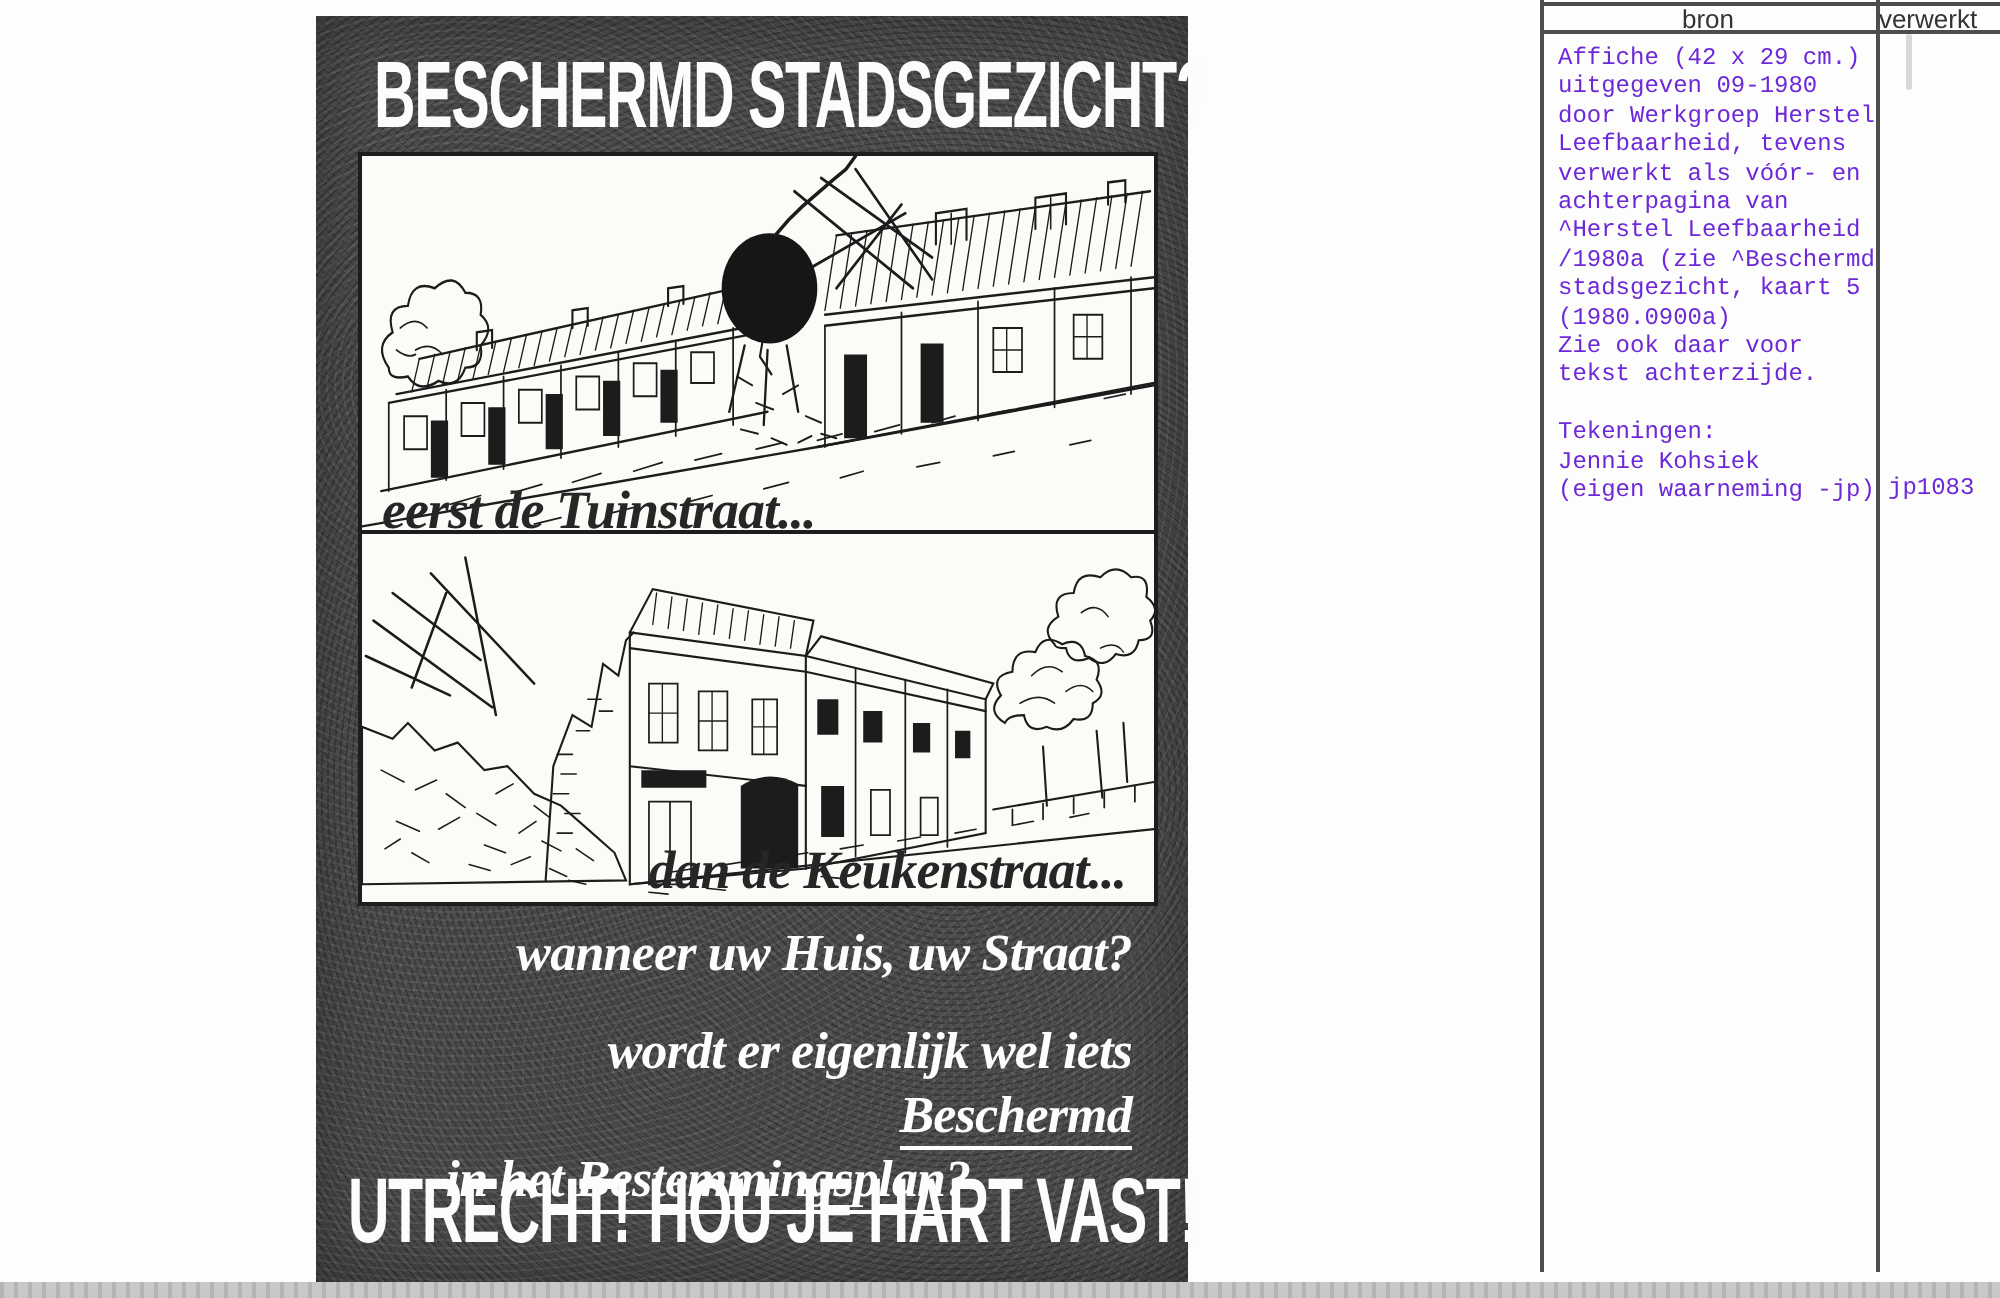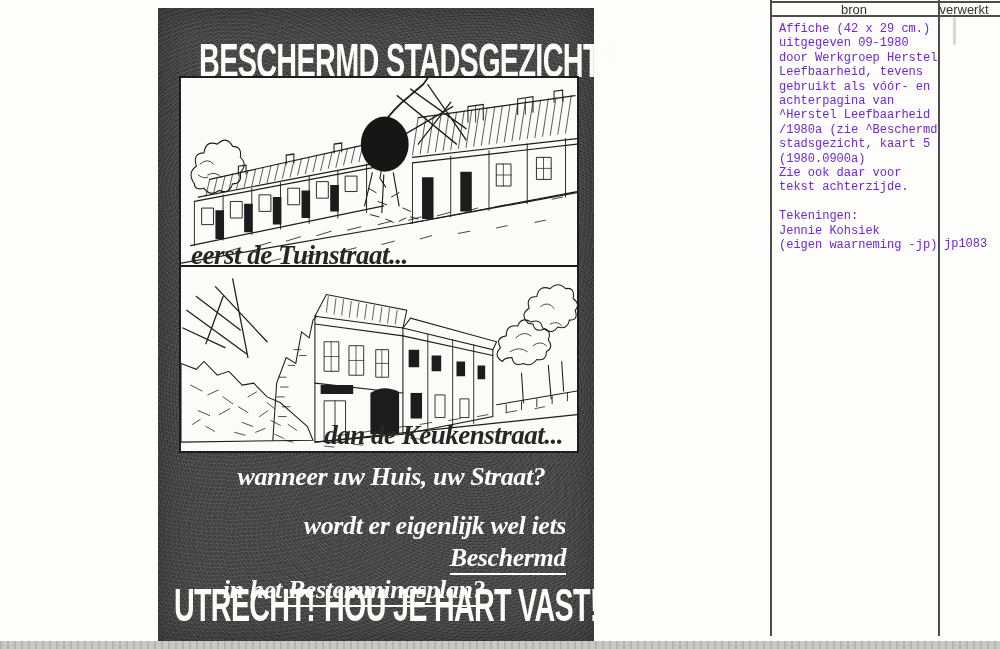--- a/index.html
+++ b/index.html
@@ -10,36 +10,36 @@
   .poster{position:absolute;left:158px;top:8px;width:436px;height:633px;
     background-color:#4b4b4b;
     background-image:
       repeating-radial-gradient(circle at 17% 29%, rgba(255,255,255,0.07) 0 1px, transparent 1px 4px),
       repeating-radial-gradient(circle at 73% 61%, rgba(0,0,0,0.20) 0 1px, transparent 1px 3px),
       repeating-radial-gradient(circle at 41% 83%, rgba(255,255,255,0.05) 0 1px, transparent 1px 5px),
       repeating-linear-gradient(37deg, rgba(0,0,0,0.10) 0 1px, transparent 1px 3px);
     box-shadow:inset 0 0 34px rgba(0,0,0,.30);}
   .cond{display:inline-block;font-family:"Liberation Sans",sans-serif;font-weight:700;
         color:#fcfcfa;white-space:nowrap;transform-origin:0 0;}
-  .title{position:absolute;left:25px;top:12px;margin:16px;}
+  .title{position:absolute;left:25px;top:12px;margin:4px;}
   .title .cond{font-size:43px;line-height:44px;letter-spacing:-1px;transform:scale(0.67,1.10);}
   .panel{position:absolute;left:21px;width:400px;background:#fbfbf8;
          border:2px solid #1d1d1d;box-sizing:border-box;}
   .panel1{top:68px;height:198px;}
   .panel2{top:257px;height:188px;}
   .panel svg{position:absolute;left:0;top:0;width:100%;height:100%;}
   .caption{position:absolute;font-family:"Liberation Serif","DejaVu Serif",serif;
            font-style:italic;font-weight:700;color:#262626;font-size:27px;
            letter-spacing:-0.5px;white-space:nowrap;}
   .cap1{left:10px;bottom:1px;}
   .cap2{right:14px;bottom:0;}
   .questions{position:absolute;left:27px;right:28px;top:452px;
              font-family:"Liberation Serif","DejaVu Serif",serif;font-style:italic;
              font-weight:700;color:#fdfdfb;font-size:26px;letter-spacing:-0.4px;}
-  .q1{text-align:center;line-height:34px;margin-left:32px;}
+  .q1{text-align:right;line-height:34px;margin-left:32px;}
   .q2{text-align:right;line-height:32px;margin-top:16px;}
   .q3{text-align:center;line-height:32px;padding-right:43px;}
   .ul{border-bottom:2px solid #fdfdfb;padding-bottom:1px;}
   .slogan{position:absolute;left:0;top:574px;width:100%;height:48px;}
   .slogan .cond{position:absolute;font-size:41px;line-height:42px;letter-spacing:-1px;
                 transform:scale(0.70,1.12);}
   .s1{left:16px;}
   .s2{left:166px;}
 
   
@@ -181,21 +181,21 @@
     <div class="hline h-head"></div>
 
     <div class="col-label lbl-bron">bron</div>
     <div class="col-label lbl-verwerkt">verwerkt</div>
 
     <div class="bron-text mono">
       <div>Affiche (42 x 29 cm.)</div>
       <div>uitgegeven 09-1980</div>
       <div>door Werkgroep Herstel</div>
       <div>Leefbaarheid, tevens</div>
-      <div>gebruikt als vóór- en</div>
+      <div>verwerkt als vóór- en</div>
       <div>achterpagina van</div>
       <div>^Herstel Leefbaarheid</div>
       <div>/1980a (zie ^Beschermd</div>
       <div>stadsgezicht, kaart 5</div>
       <div>(1980.0900a)</div>
       <div>Zie ook daar voor</div>
       <div>tekst achterzijde.</div>
       <div></div>
       <div>Tekeningen:</div>
       <div>Jennie Kohsiek</div>

